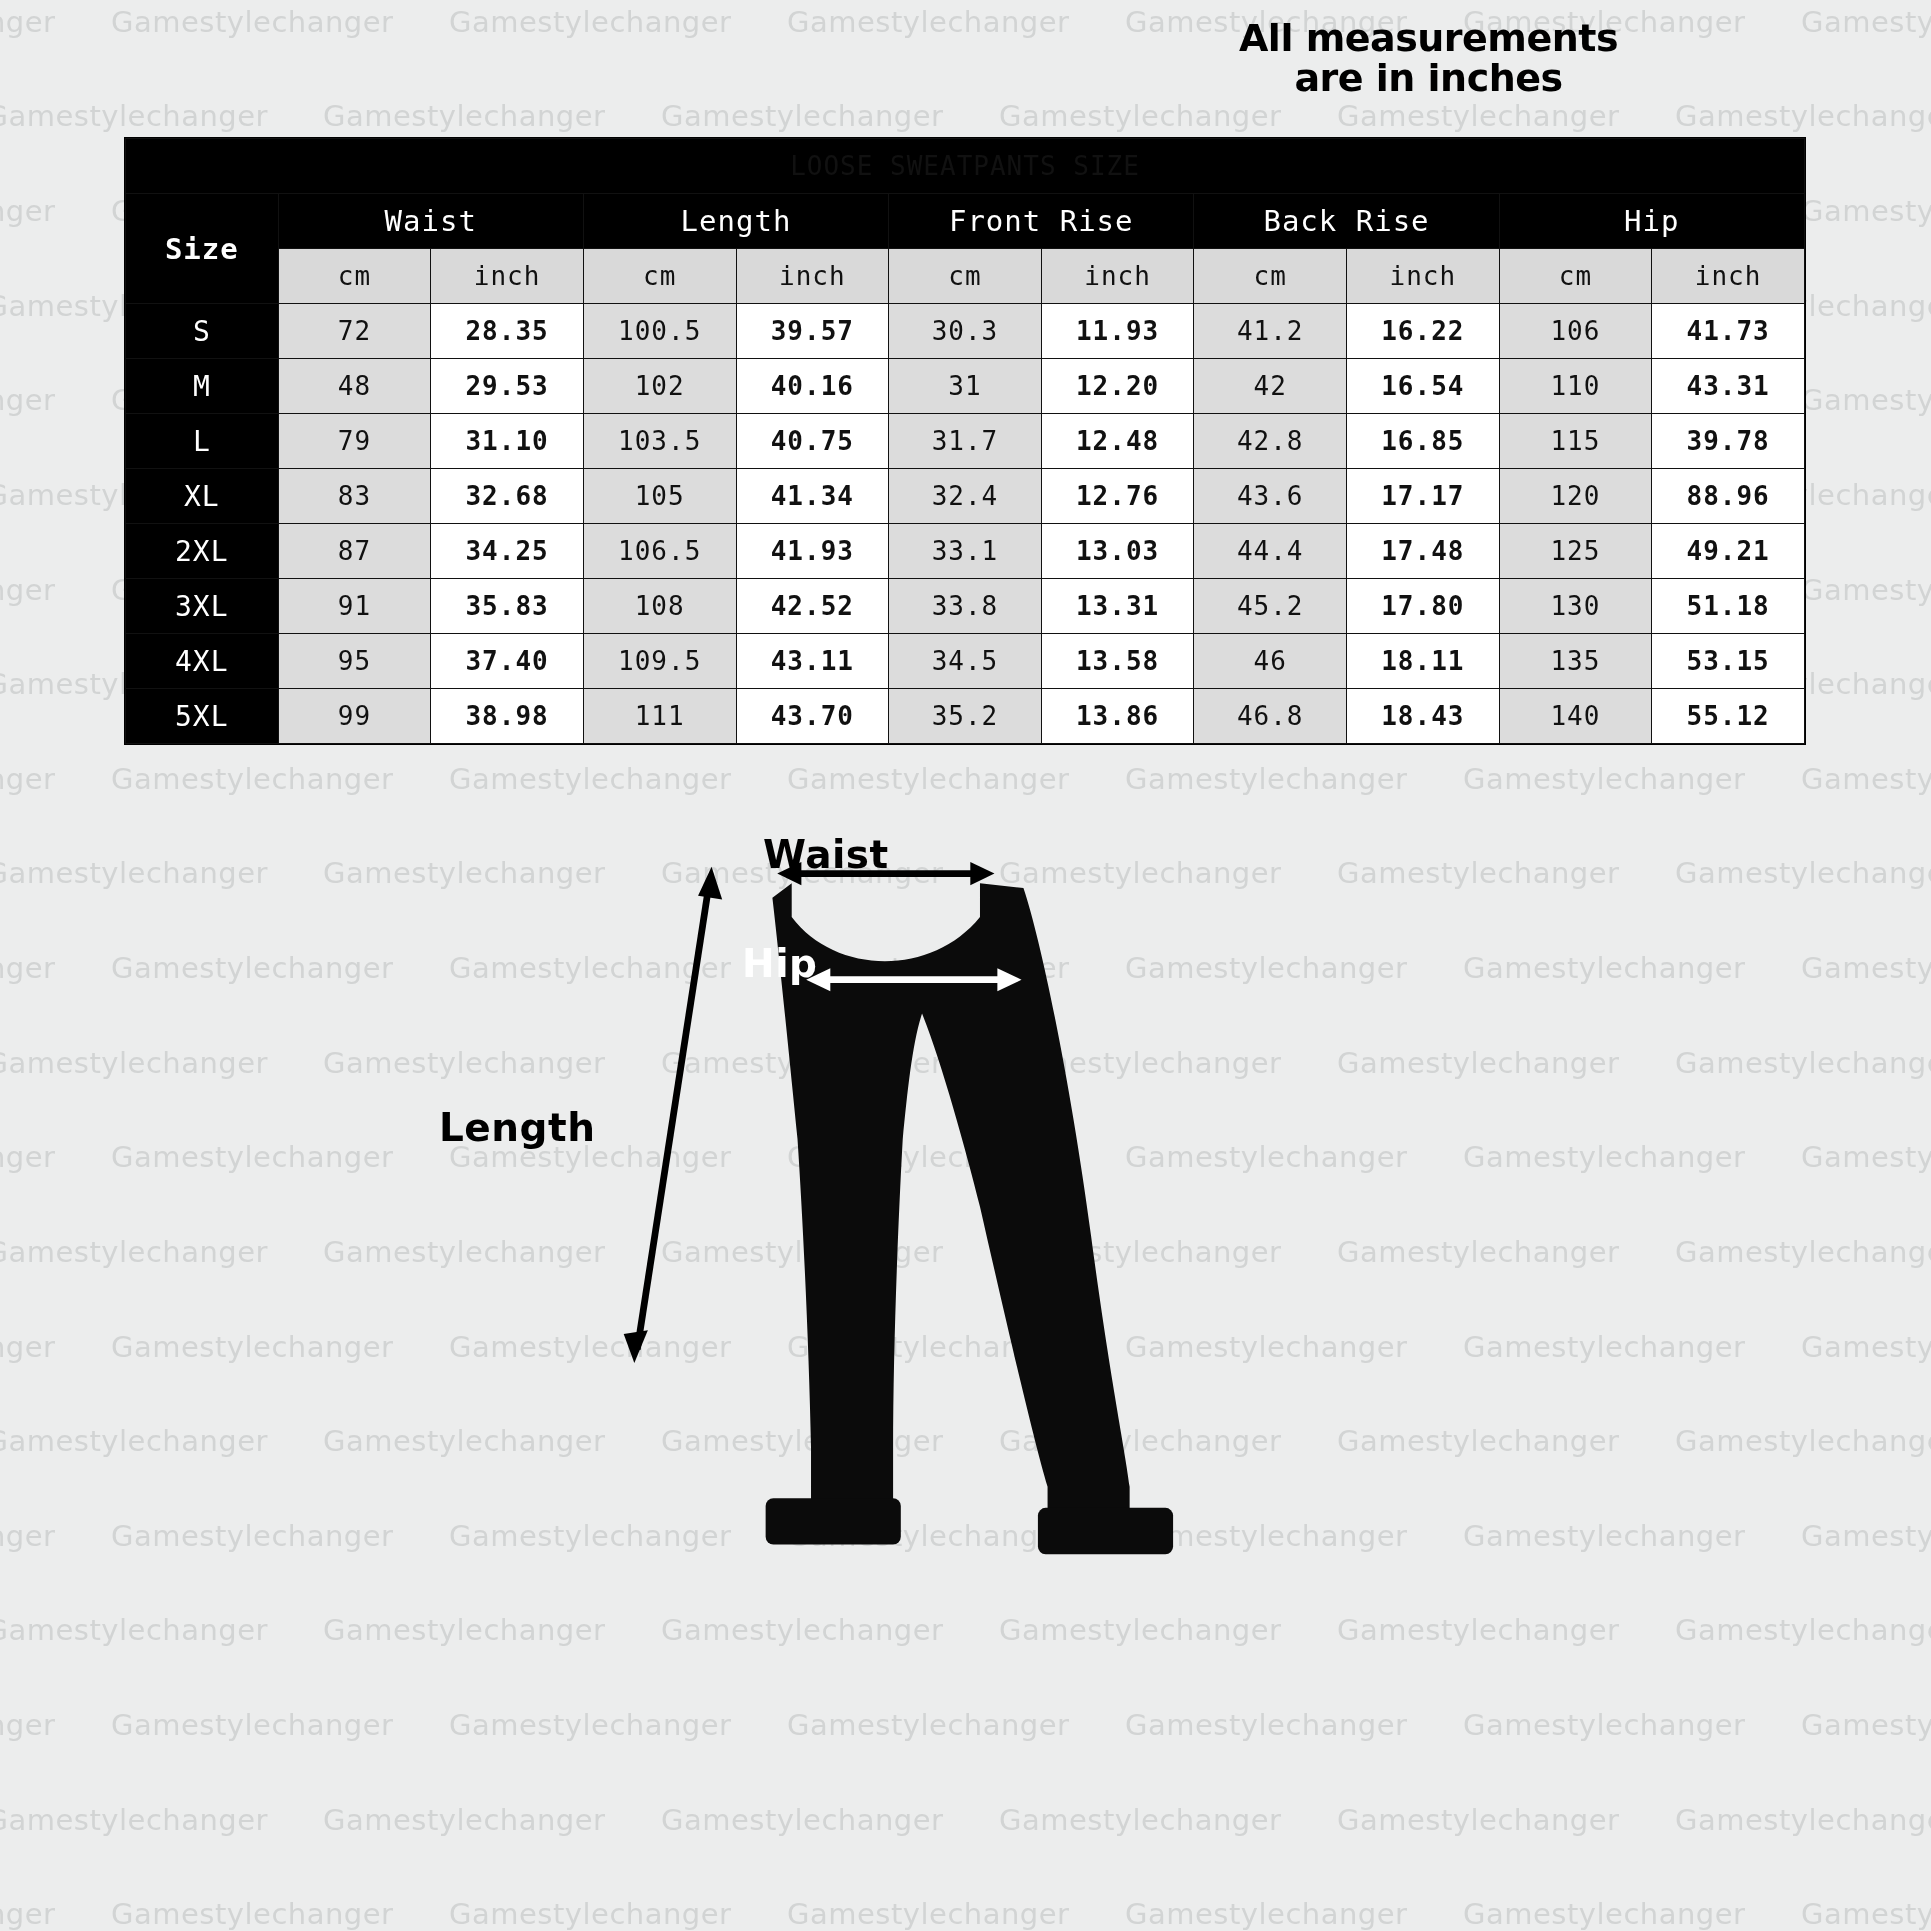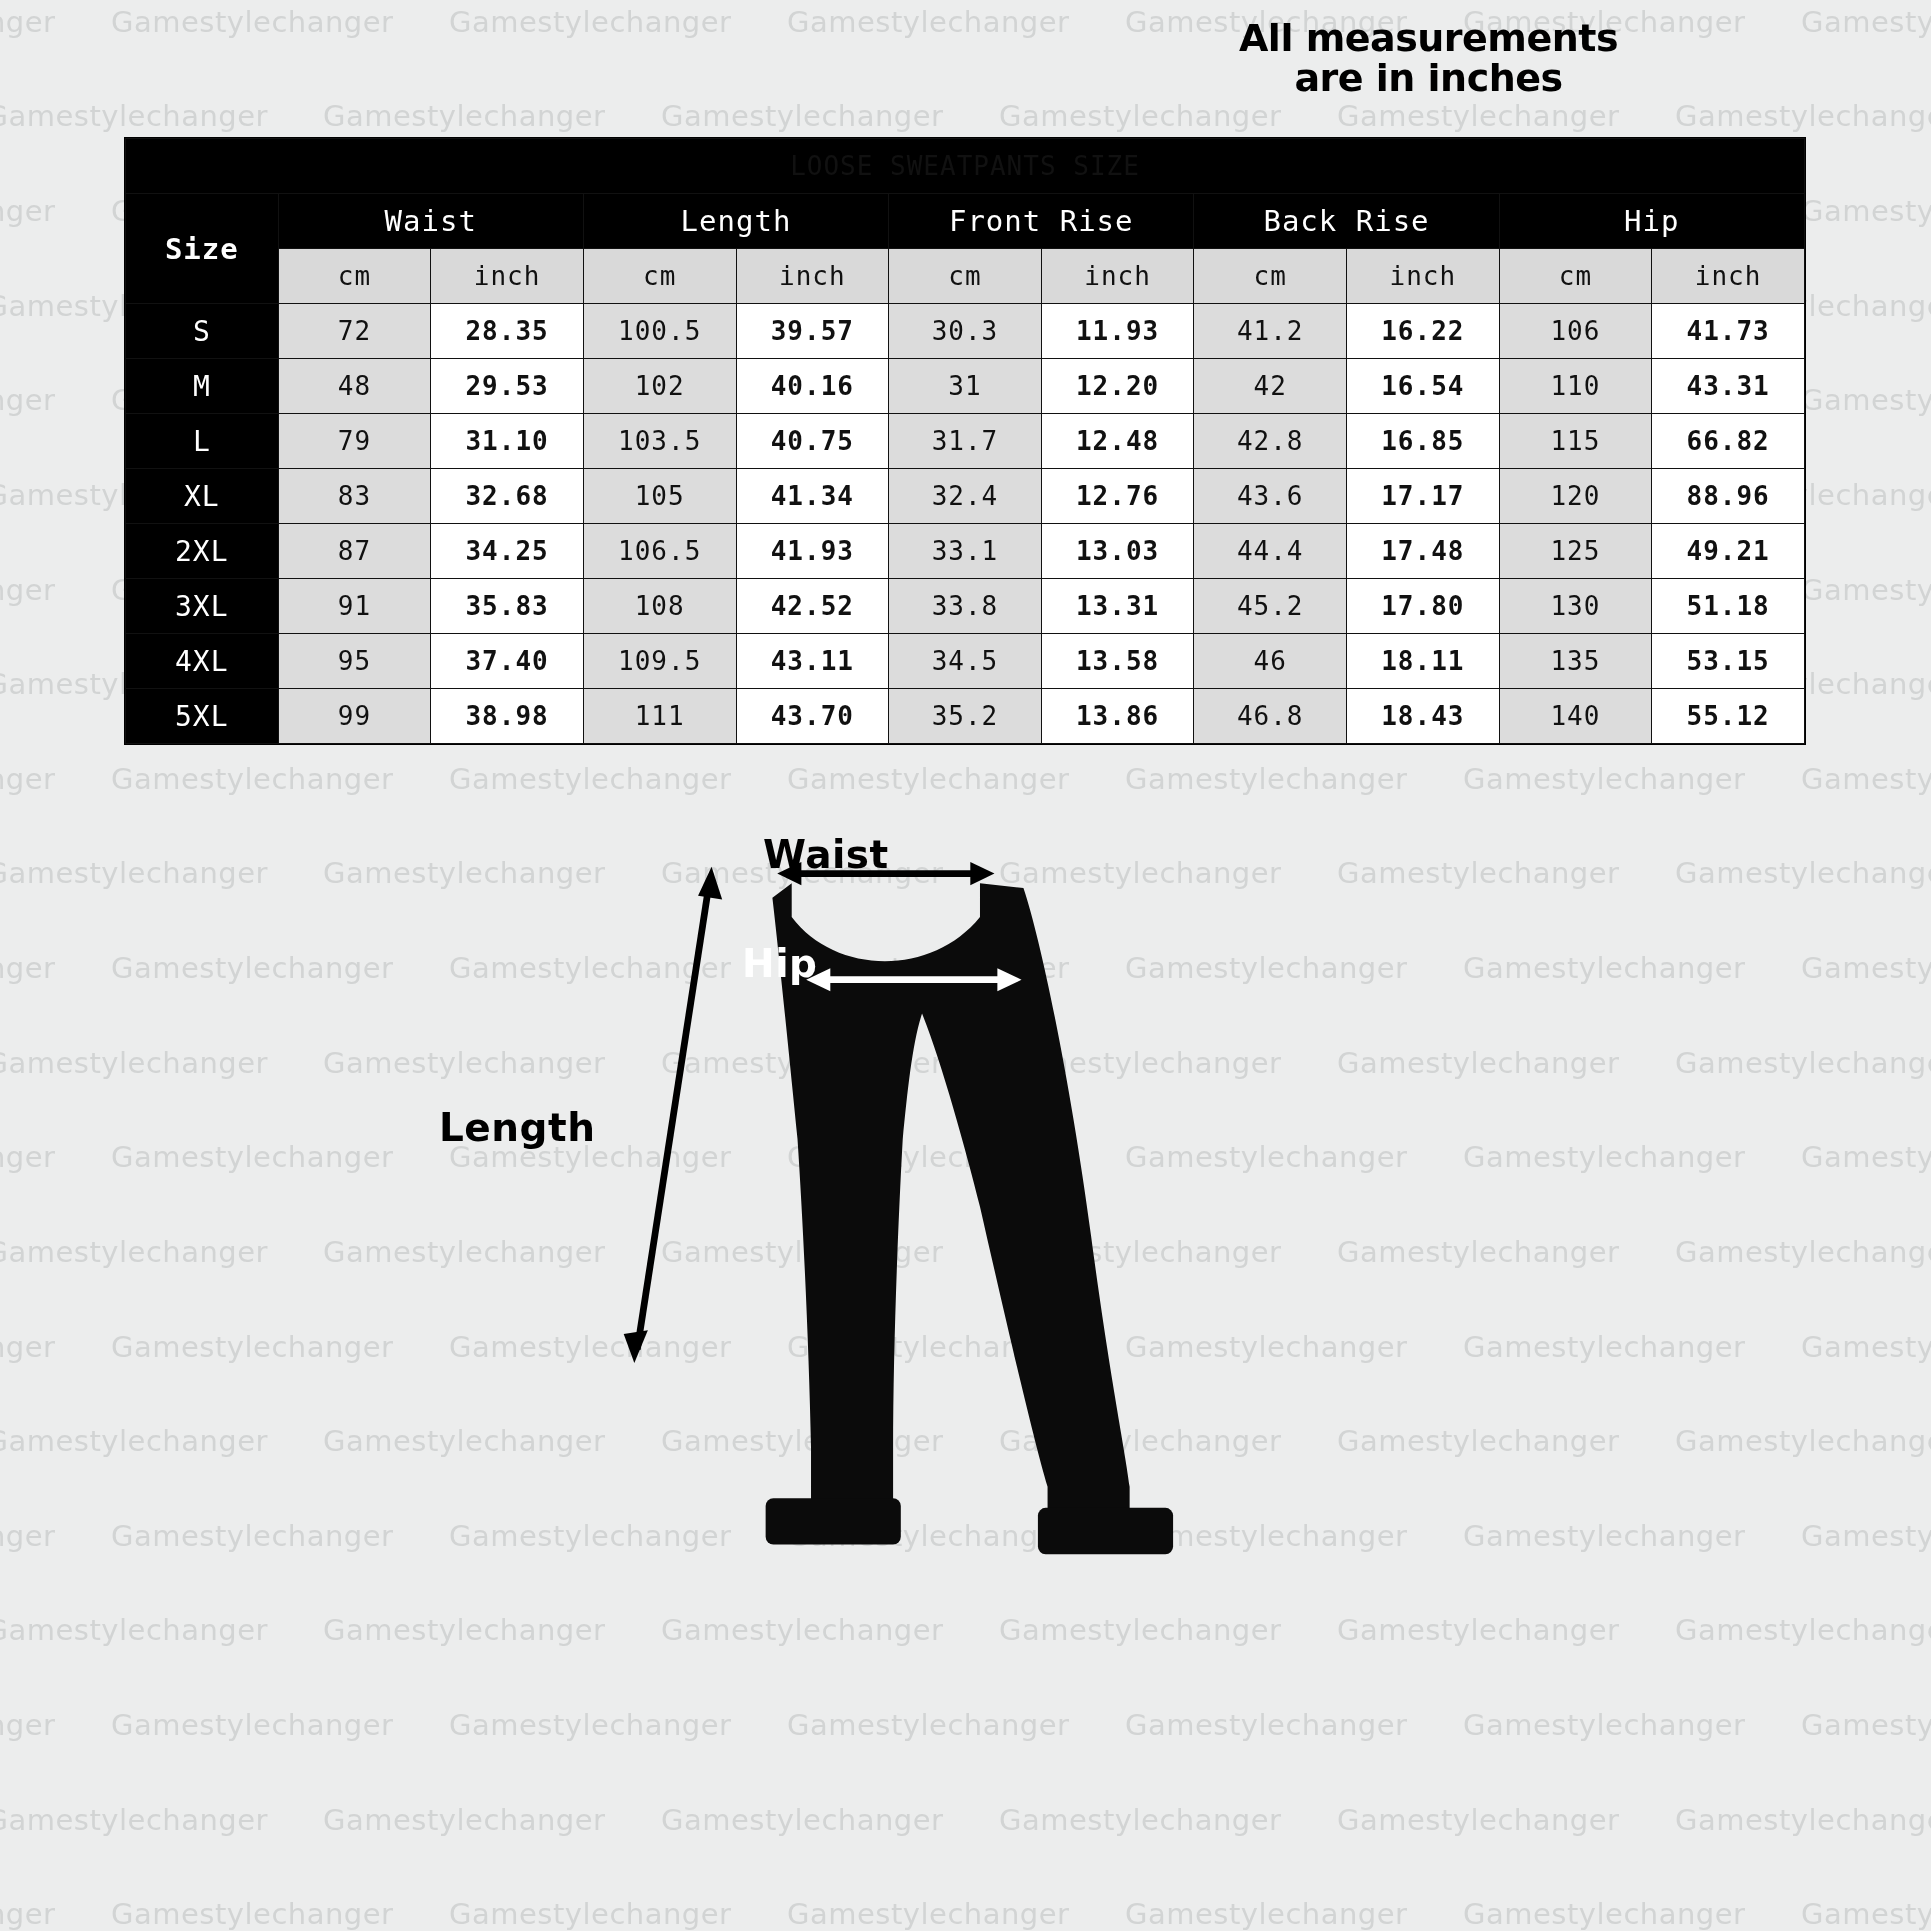--- a/index.html
+++ b/index.html
@@ -227,21 +227,21 @@
           <td class="size-cell">L</td>
           <td class="shade">79</td>
           <td class="plain">31.10</td>
           <td class="shade">103.5</td>
           <td class="plain">40.75</td>
           <td class="shade">31.7</td>
           <td class="plain">12.48</td>
           <td class="shade">42.8</td>
           <td class="plain">16.85</td>
           <td class="shade">115</td>
-          <td class="plain">66.82</td>
+          <td class="plain">39.78</td>
         </tr>
         <tr>
           <td class="size-cell">XL</td>
           <td class="shade">83</td>
           <td class="plain">32.68</td>
           <td class="shade">105</td>
           <td class="plain">41.34</td>
           <td class="shade">32.4</td>
           <td class="plain">12.76</td>
           <td class="shade">43.6</td>

